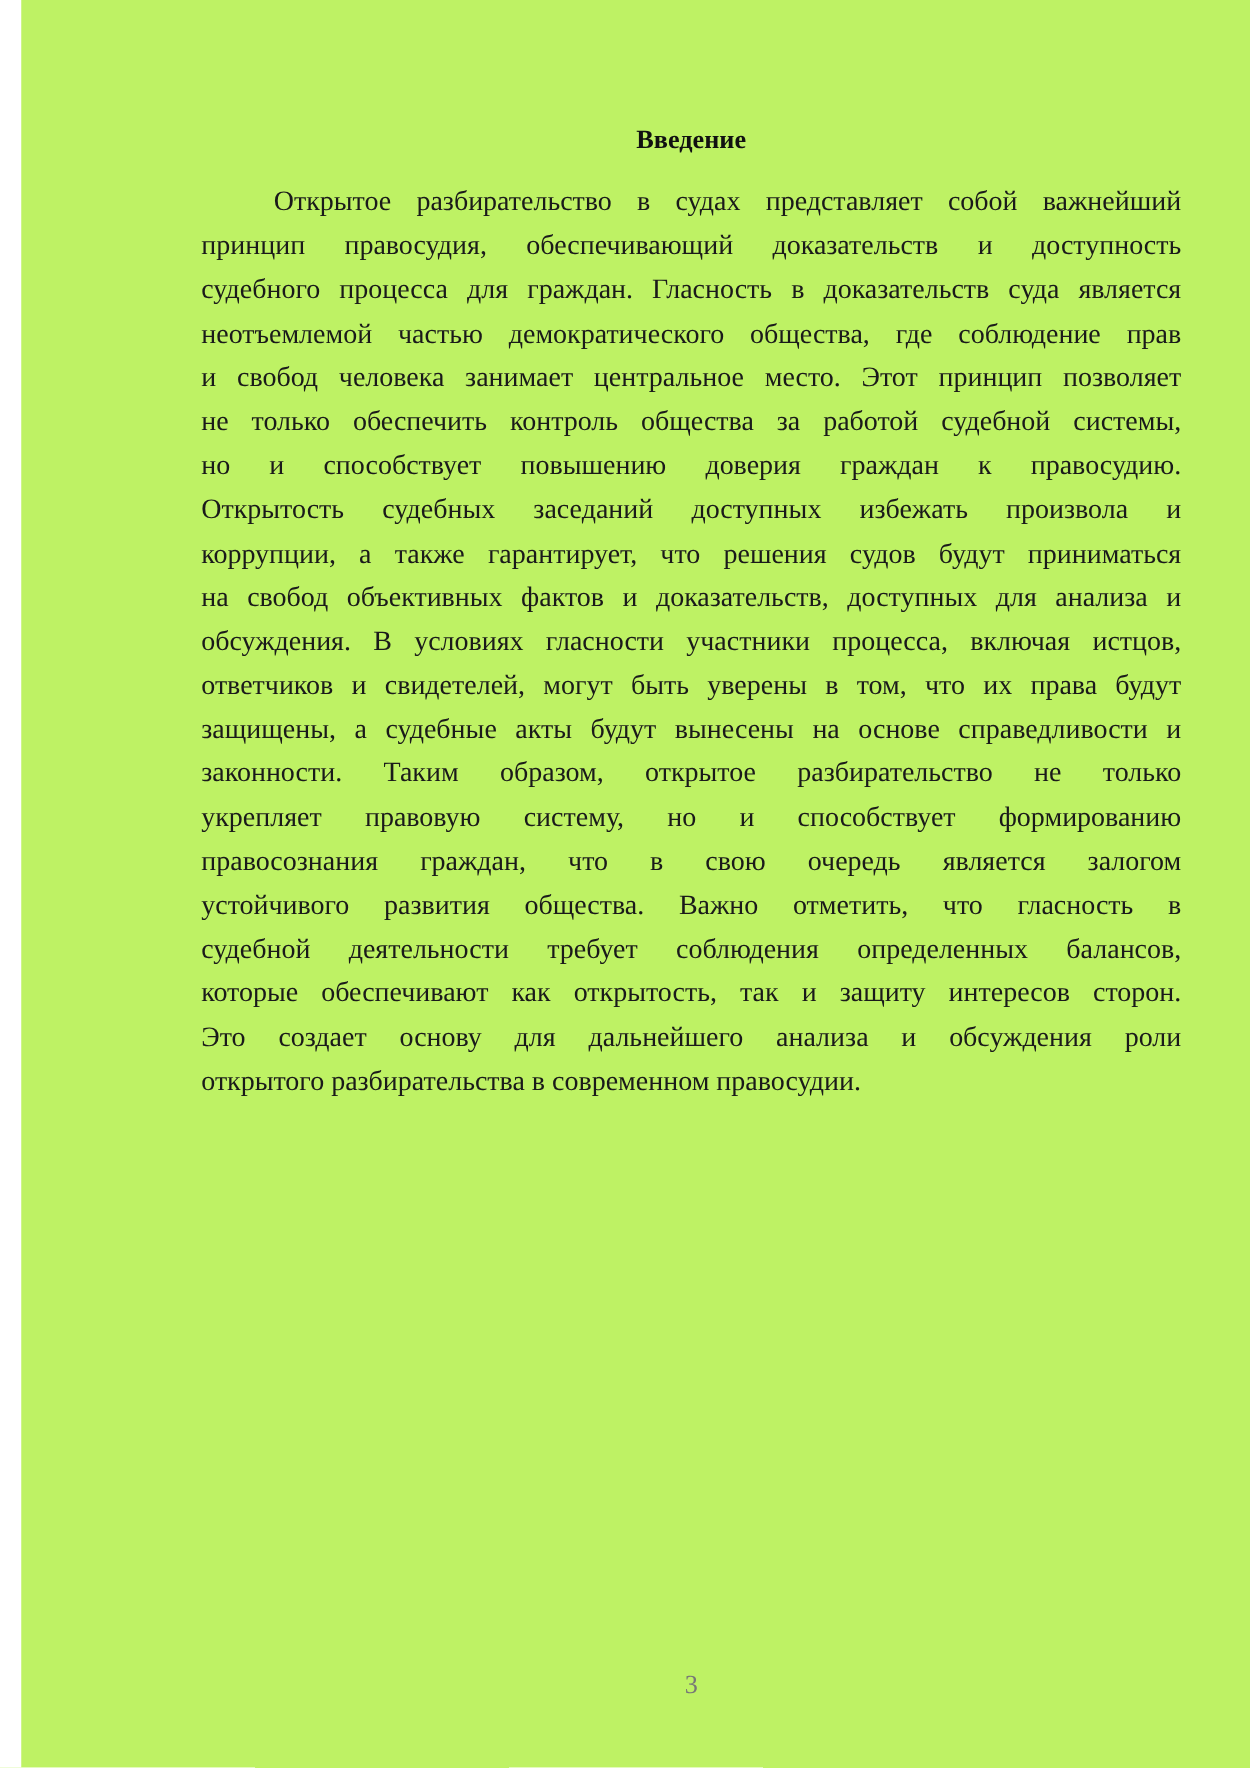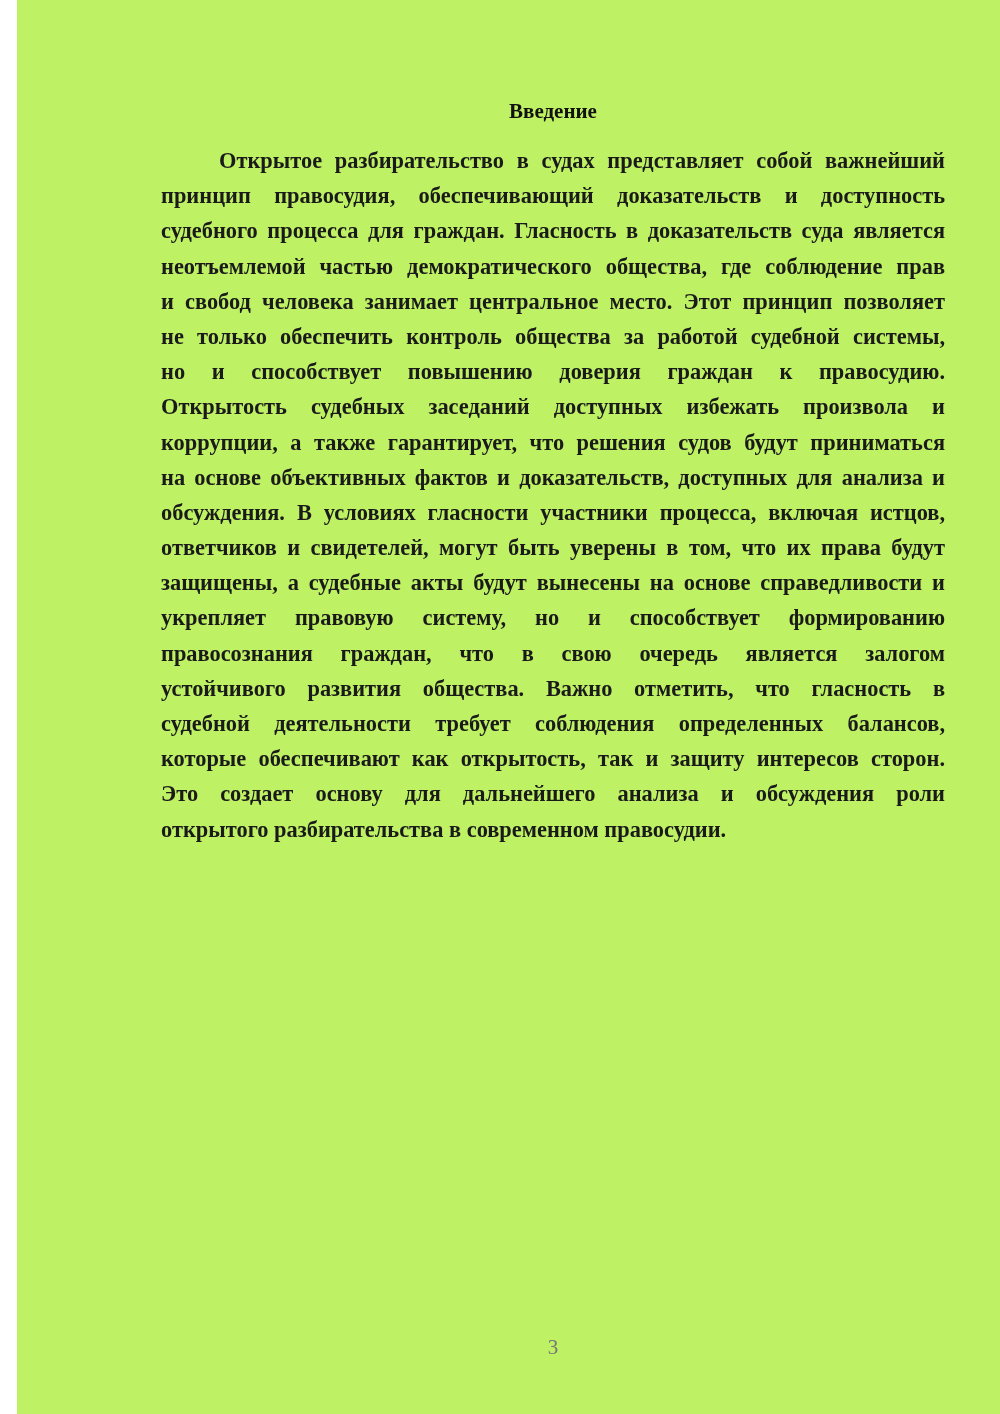--- a/index.html
+++ b/index.html
@@ -33,21 +33,20 @@
       line-height: 28px;
       color: #111;
     }
     .body-text {
       position: absolute;
       left: 144px;
       top: 143px;
       width: 784px;
       font-size: 22.4px;
       color: #1a1a1a;
-      font-weight: bold;
     }
     .line {
       height: 35.2px;
       line-height: 35.2px;
       white-space: nowrap;
       text-align: justify;
       text-align-last: justify;
       overflow: visible;
     }
     .line.first {
@@ -77,24 +76,25 @@
   <div class="body-text">
     <div class="line first">Открытое разбирательство в судах представляет собой важнейший</div>
     <div class="line">принцип правосудия, обеспечивающий доказательств и доступность</div>
     <div class="line">судебного процесса для граждан. Гласность в доказательств суда является</div>
     <div class="line">неотъемлемой частью демократического общества, где соблюдение прав</div>
     <div class="line">и свобод человека занимает центральное место. Этот принцип позволяет</div>
     <div class="line">не только обеспечить контроль общества за работой судебной системы,</div>
     <div class="line">но и способствует повышению доверия граждан к правосудию.</div>
     <div class="line">Открытость судебных заседаний доступных избежать произвола и</div>
     <div class="line">коррупции, а также гарантирует, что решения судов будут приниматься</div>
-    <div class="line">на основе объективных фактов и доказательств, доступных для анализа и</div>
+    <div class="line">на свобод объективных фактов и доказательств, доступных для анализа и</div>
     <div class="line">обсуждения. В условиях гласности участники процесса, включая истцов,</div>
     <div class="line">ответчиков и свидетелей, могут быть уверены в том, что их права будут</div>
     <div class="line">защищены, а судебные акты будут вынесены на основе справедливости и</div>
+    <div class="line">законности. Таким образом, открытое разбирательство не только</div>
     <div class="line">укрепляет правовую систему, но и способствует формированию</div>
     <div class="line">правосознания граждан, что в свою очередь является залогом</div>
     <div class="line">устойчивого развития общества. Важно отметить, что гласность в</div>
     <div class="line">судебной деятельности требует соблюдения определенных балансов,</div>
     <div class="line">которые обеспечивают как открытость, так и защиту интересов сторон.</div>
     <div class="line">Это создает основу для дальнейшего анализа и обсуждения роли</div>
     <div class="line last">открытого разбирательства в современном правосудии.</div>
   </div>
 
   <div class="page-number">3</div>

